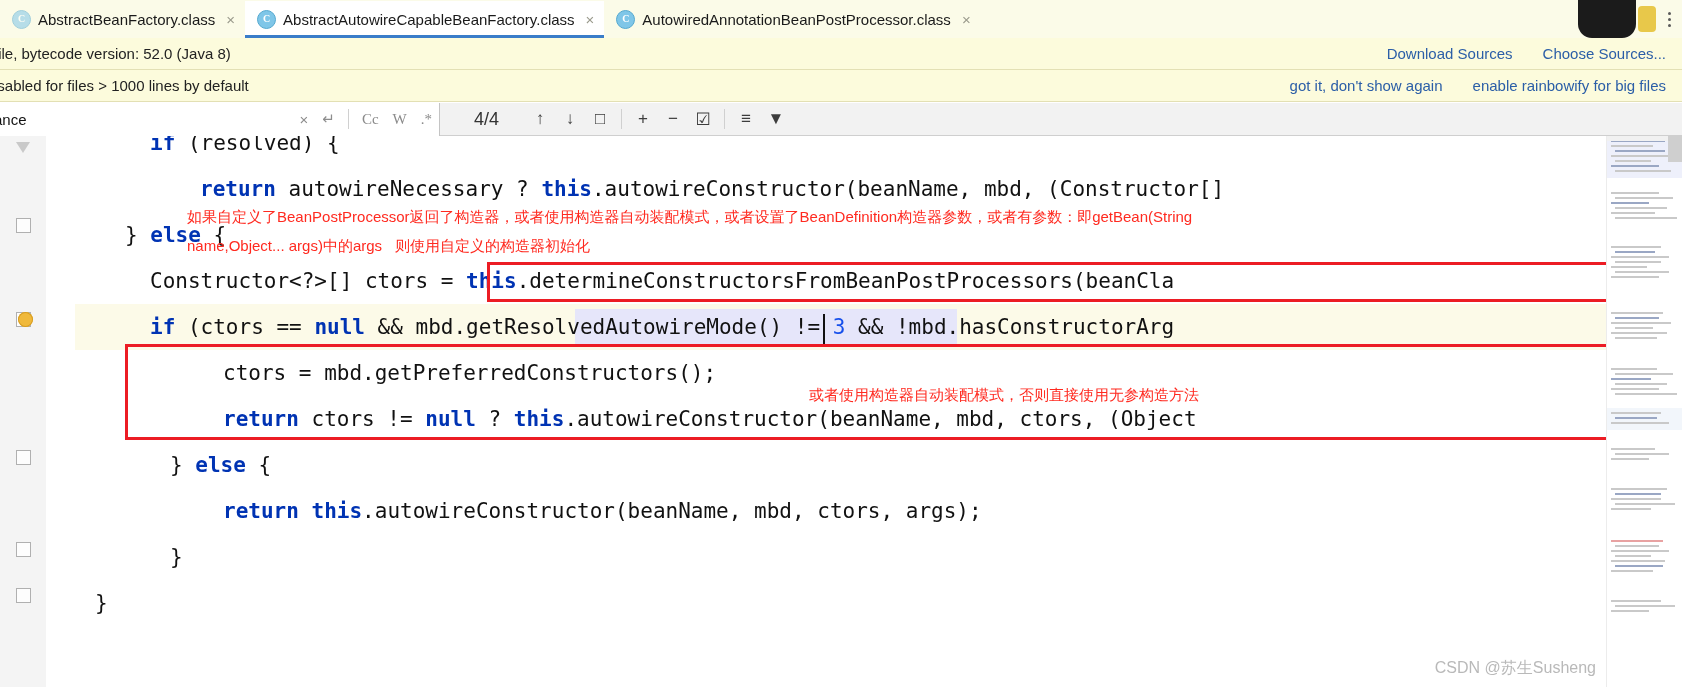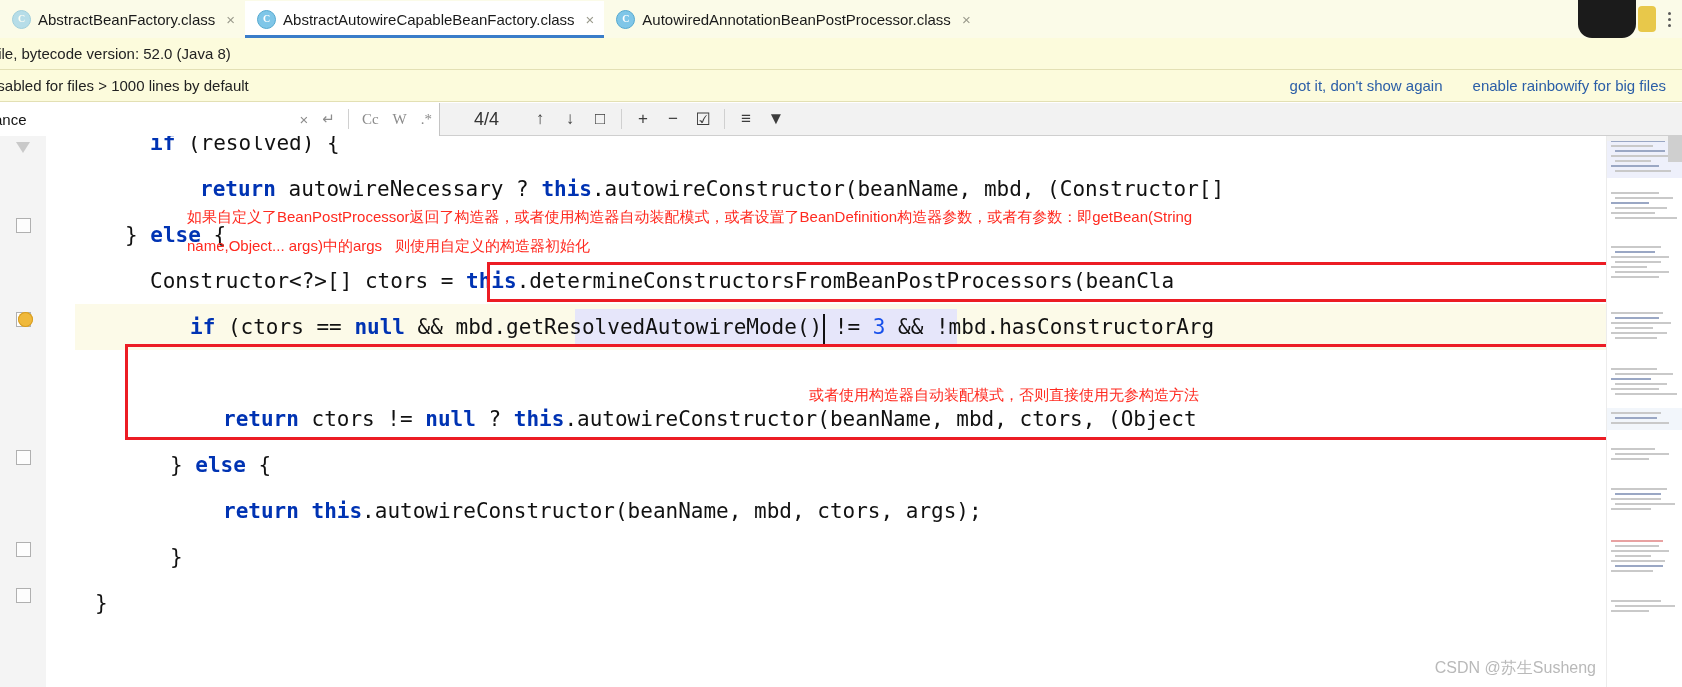--- a/index.html
+++ b/index.html
@@ -194,20 +194,24 @@
       <div class="dots">
           <i></i>
           <i></i>
           <i></i>
         </div>
     </div>
   </div>
 
   <div class="notif notif-1">
     <span class="msg">file, bytecode version: 52.0 (Java 8)</span>
+    <span class="links">
+      <a href="#">Download Sources</a>
+      <a href="#">Choose Sources...</a>
+    </span>
   </div>
 
   <div class="notif notif-2">
     <span class="msg">isabled for files &gt; 1000 lines by default</span>
     <span class="links">
       <a href="#">got it, don't show again</a>
       <a href="#">enable rainbowify for big files</a>
     </span>
   </div>
 
@@ -257,22 +261,23 @@
 
       
       <div class="ln" style="top:-16px;left:75px;"><span class="kw">if</span> (resolved) {</div>
 
       <div class="ln" style="top:30px;left:125px;"><span class="kw">return</span> autowireNecessary ? <span class="kw">this</span>.autowireConstructor(beanName, mbd, (Constructor[]</div>
 
       <div class="ln" style="top:76px;left:50px;">} <span class="kw">else</span> {</div>
 
       <div class="ln" style="top:122px;left:75px;">Constructor&lt;?&gt;[] ctors = <span class="kw">this</span>.determineConstructorsFromBeanPostProcessors(beanCla</div>
 
-      <div class="ln" style="top:168px;left:75px;margin-left:40px;"><span class="kw">if</span> (ctors == <span class="kw">null</span> &amp;&amp; mbd.getResolvedAutowireMode() != <span class="num">3</span> &amp;&amp; !mbd.hasConstructorArg</div>
-
+      <div class="ln" style="top:168px;left:75px;"><span class="kw">if</span> (ctors == <span class="kw">null</span> &amp;&amp; mbd.getResolvedAutowireMode() != <span class="num">3</span> &amp;&amp; !mbd.hasConstructorArg</div>
+
+      <div class="ln" style="top:214px;left:148px;">ctors = mbd.getPreferredConstructors();</div>
 
       <div class="ln" style="top:260px;left:148px;"><span class="kw">return</span> ctors != <span class="kw">null</span> ? <span class="kw">this</span>.autowireConstructor(beanName, mbd, ctors, (Object</div>
 
       <div class="ln" style="top:306px;left:95px;">} <span class="kw">else</span> {</div>
 
       <div class="ln" style="top:352px;left:148px;"><span class="kw">return</span> <span class="kw">this</span>.autowireConstructor(beanName, mbd, ctors, args);</div>
 
       <div class="ln" style="top:398px;left:95px;">}</div>
 
       <div class="ln" style="top:444px;left:20px;">}</div>

